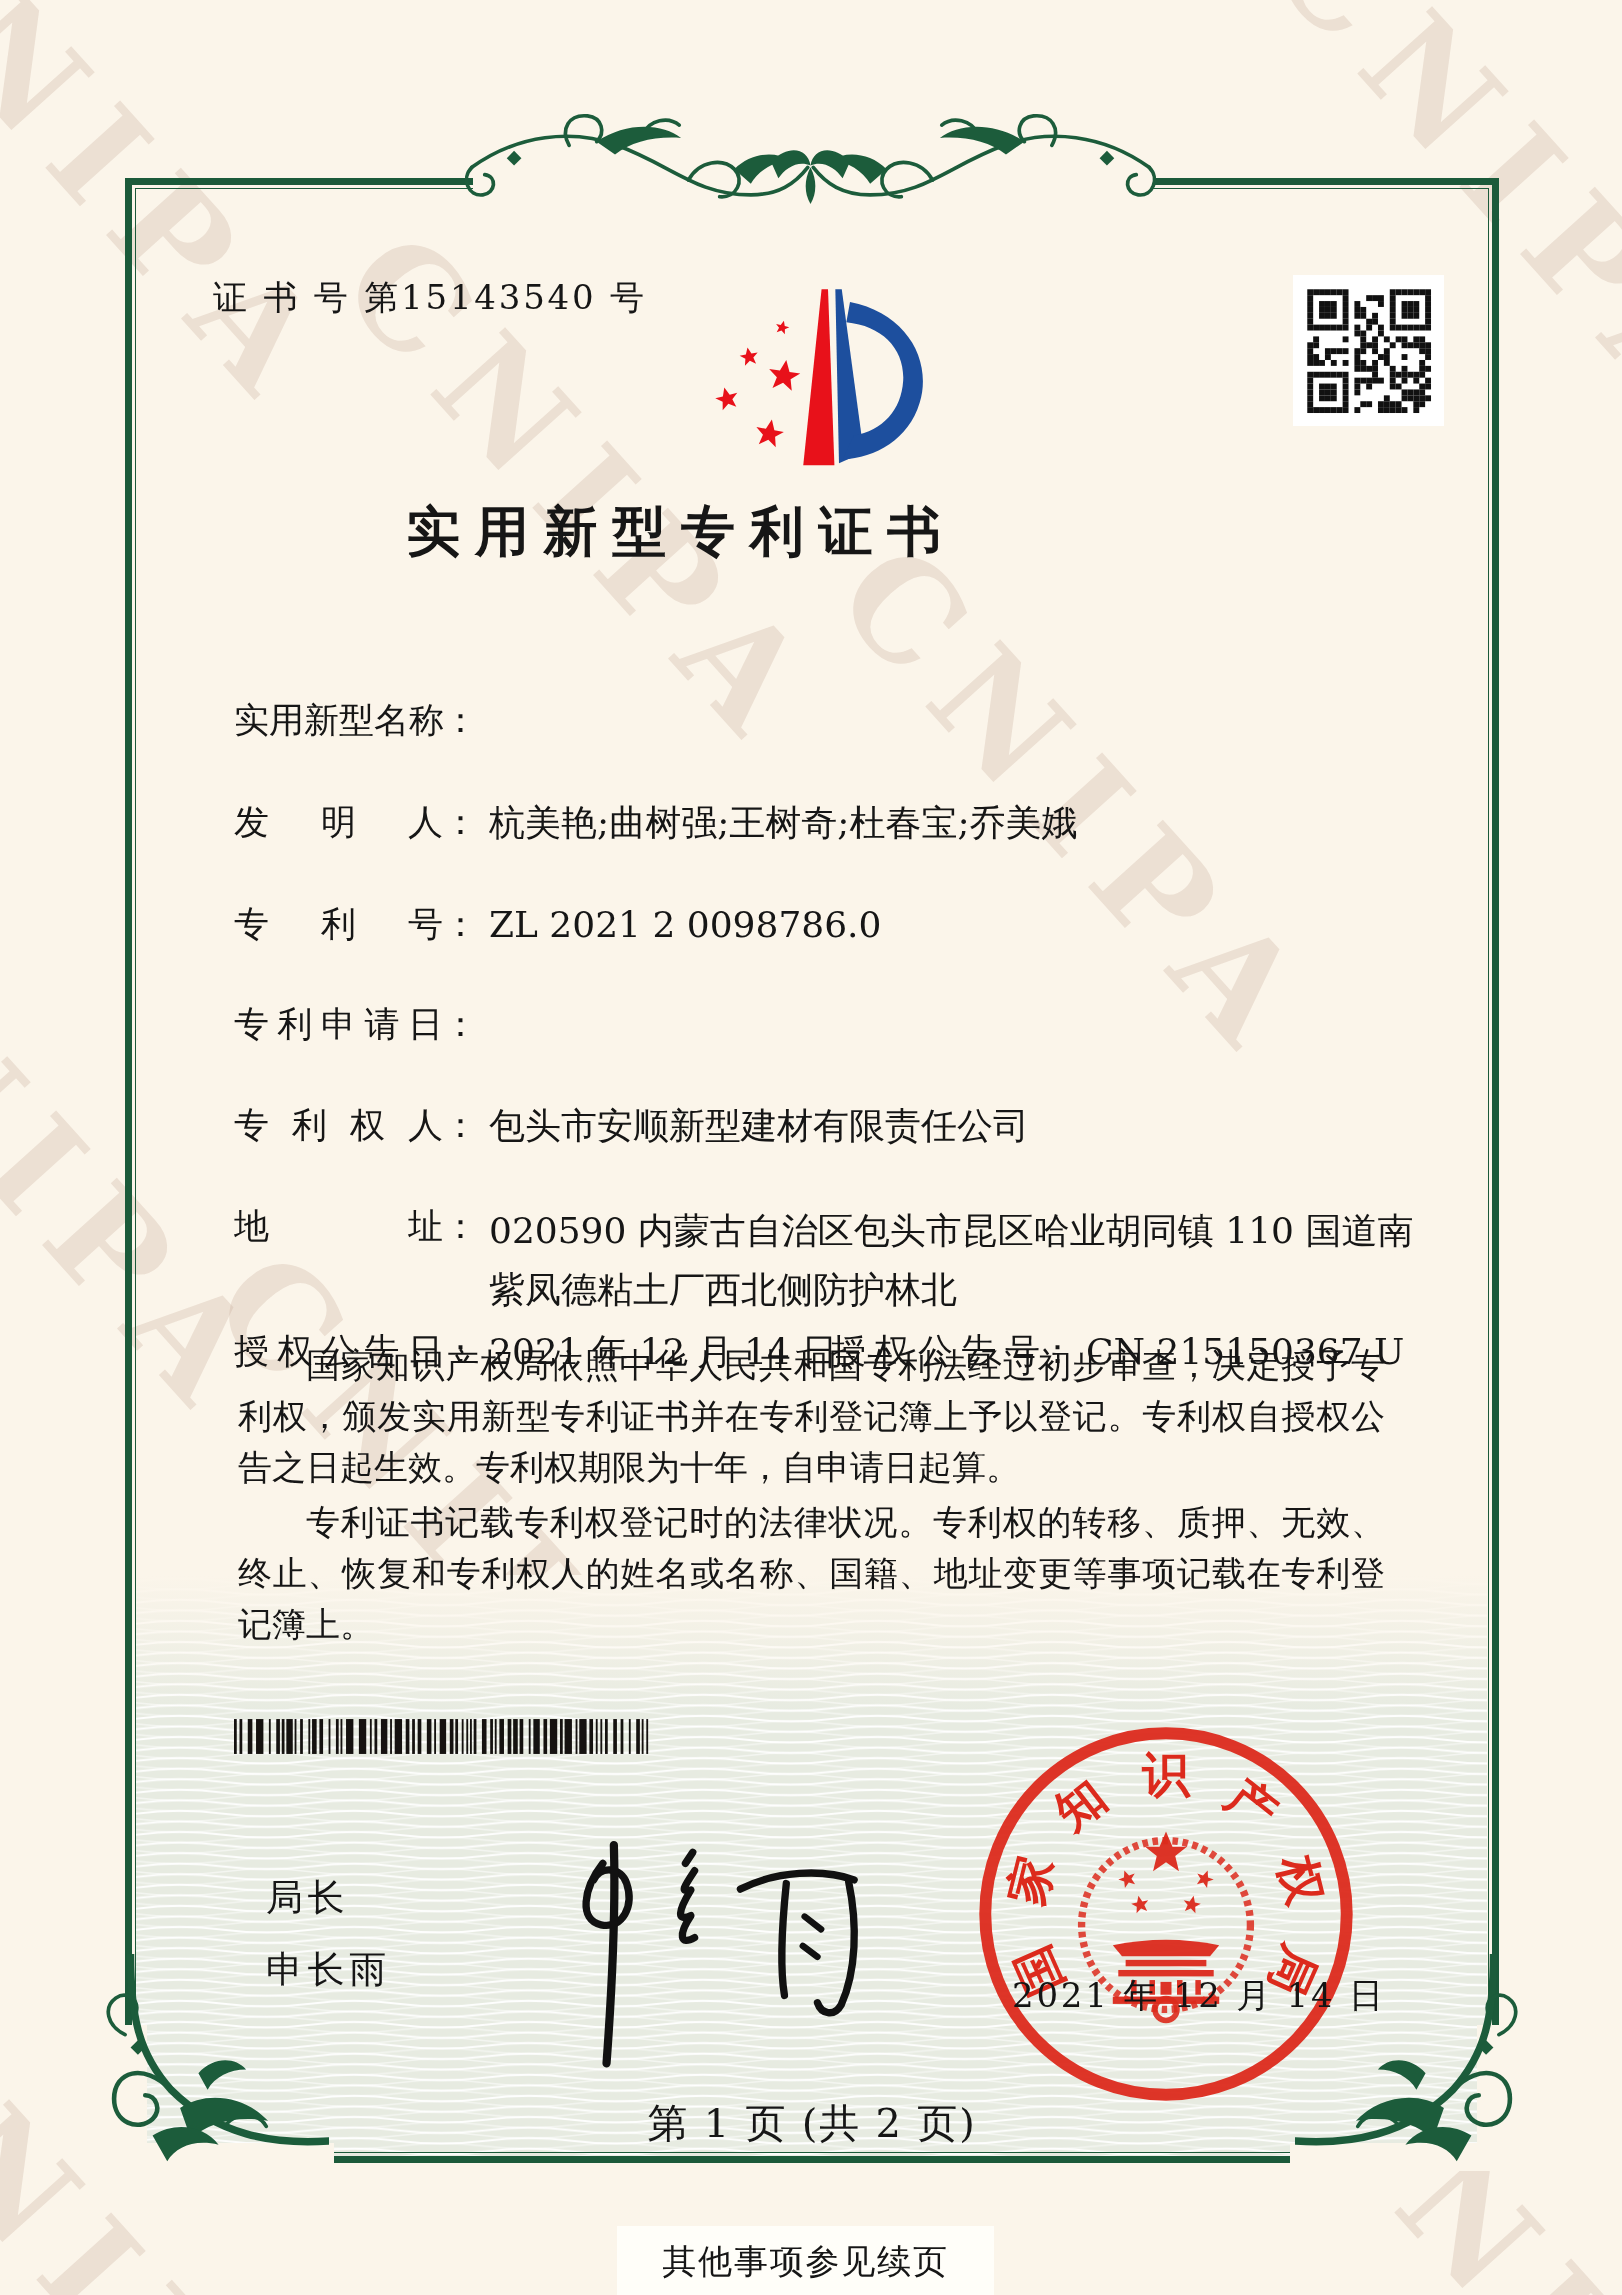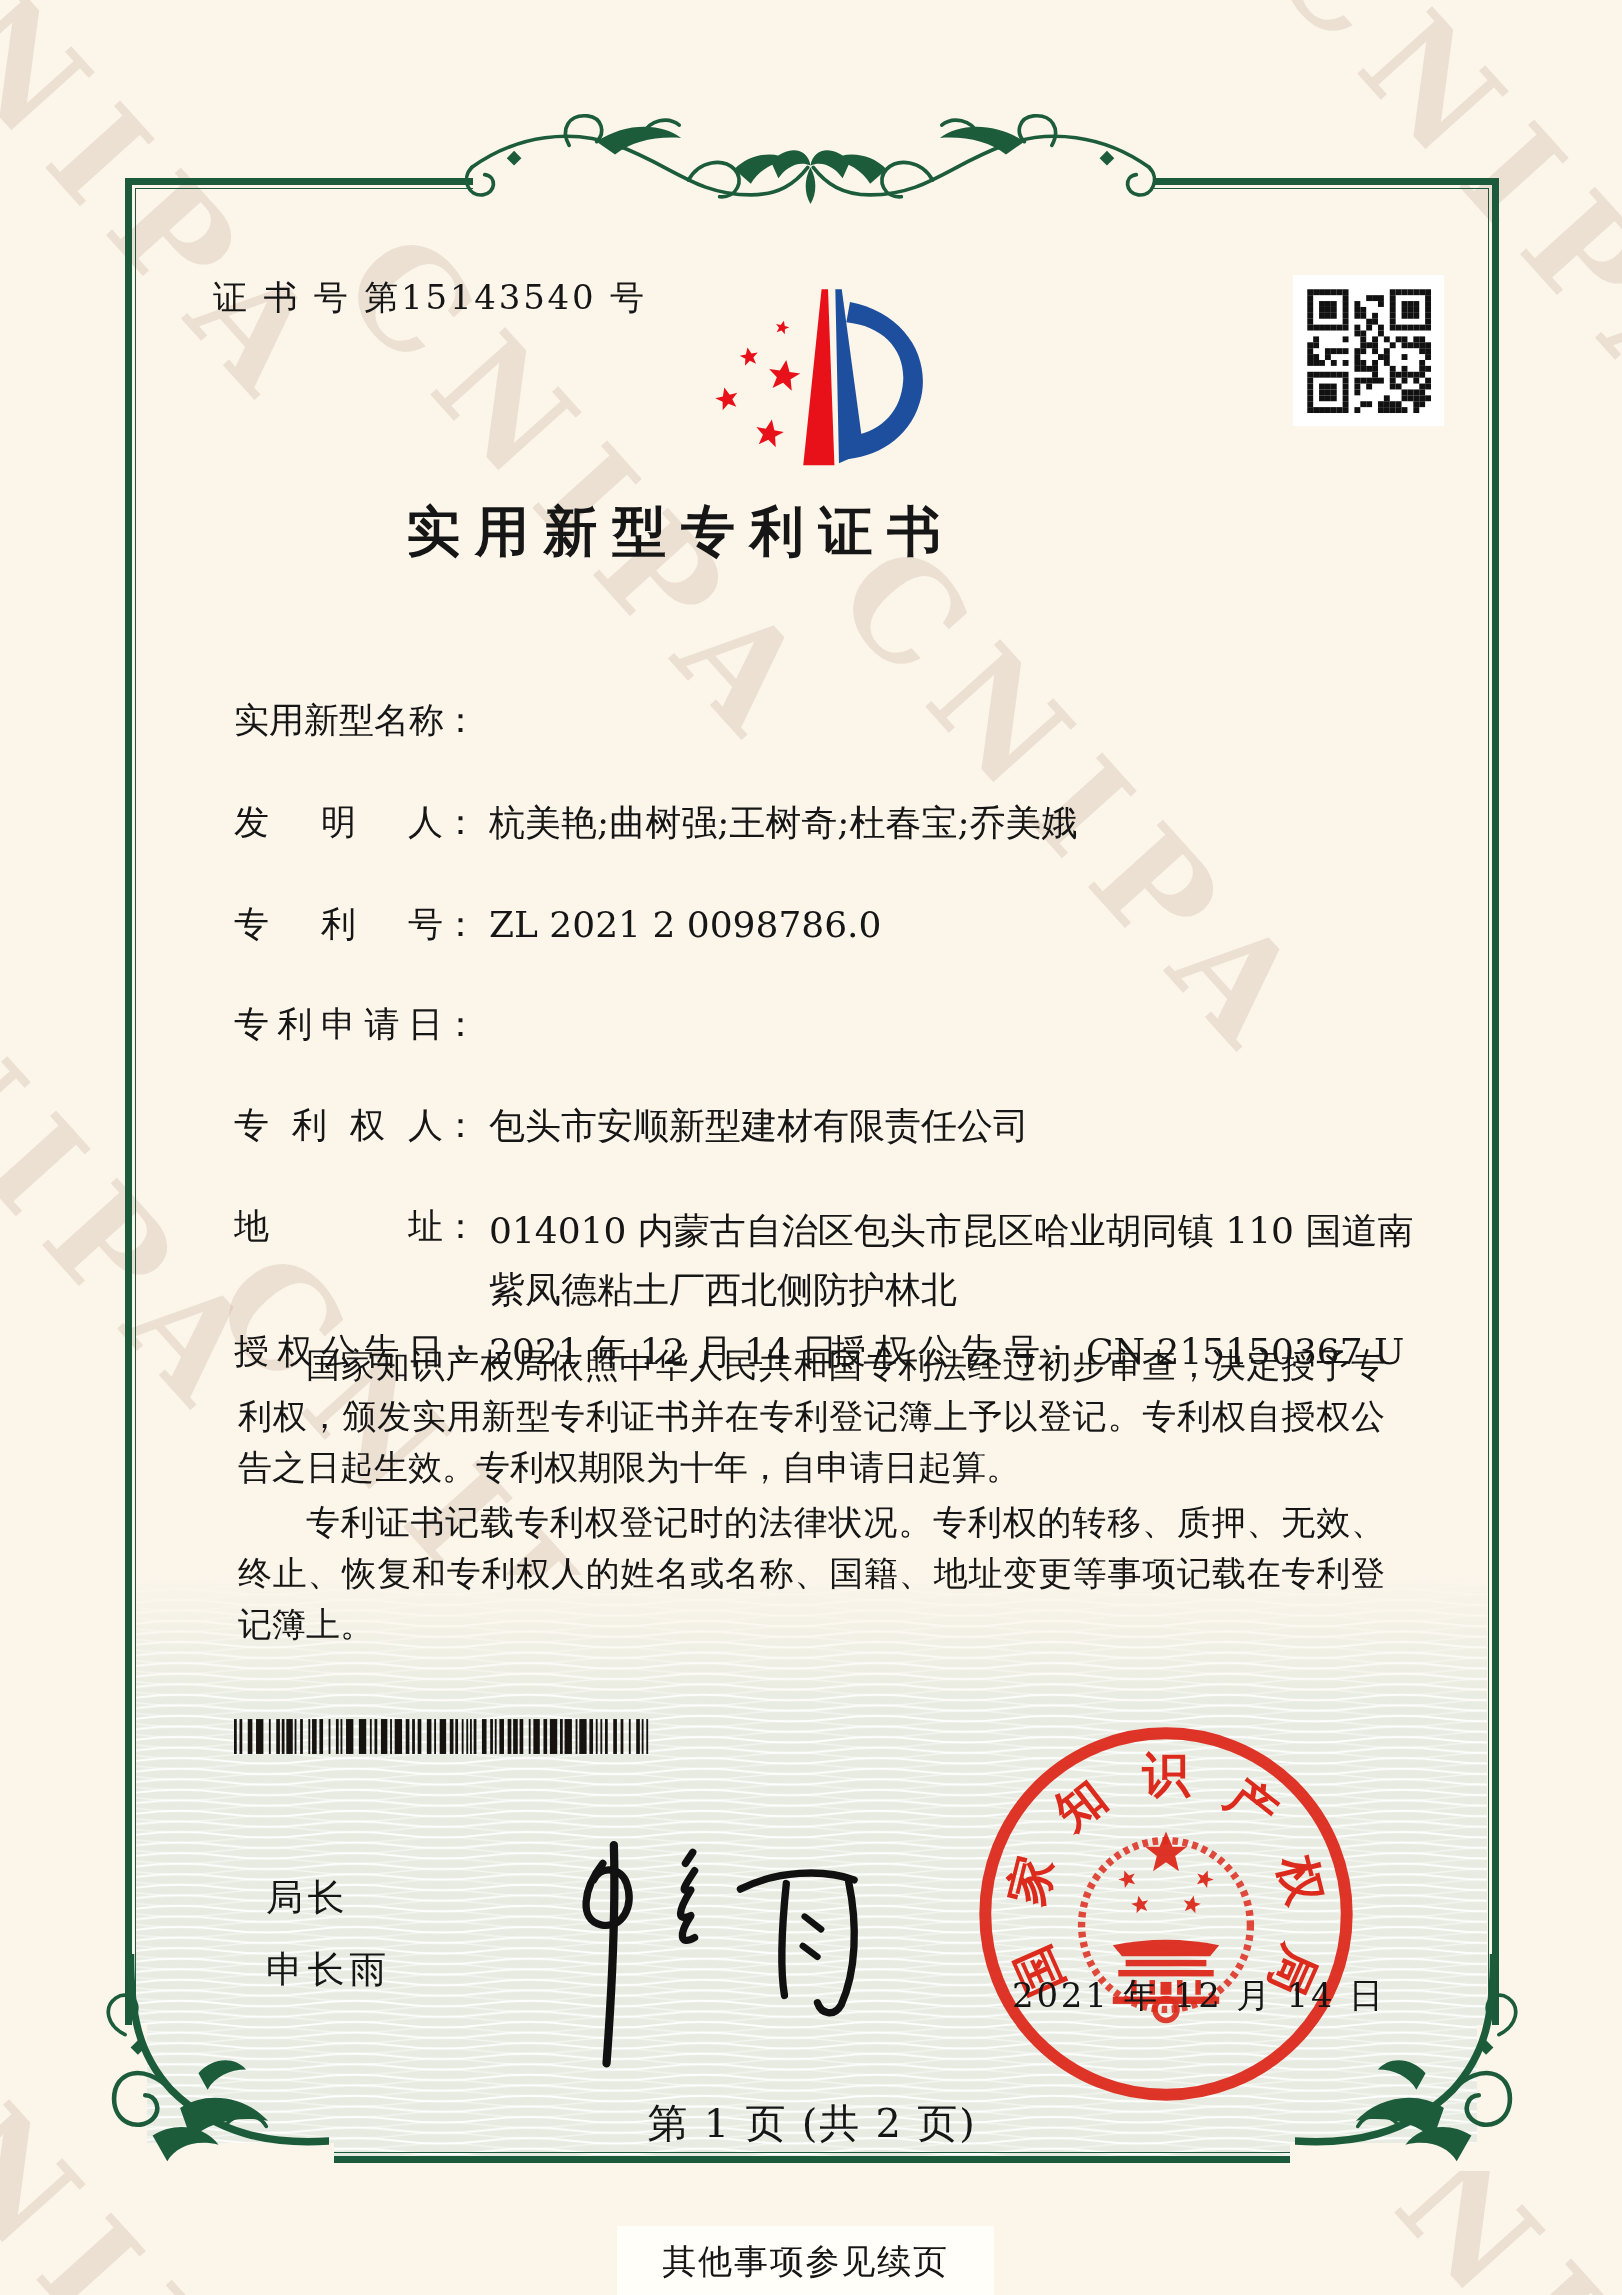--- a/index.html
+++ b/index.html
@@ -427,21 +427,21 @@
       </span>
       <span class="colon">：</span>
     <span class="fvalue">包头市安顺新型建材有限责任公司</span>
   </div>
   <div class="frow" style="top:1201px;">
     <span class="jlabel">
         <span>地</span>
         <span>址</span>
       </span>
       <span class="colon">：</span>
-    <span class="fvalue wrap">014010 内蒙古自治区包头市昆区哈业胡同镇 110 国道南紫凤德粘土厂西北侧防护林北</span>
+    <span class="fvalue wrap">020590 内蒙古自治区包头市昆区哈业胡同镇 110 国道南紫凤德粘土厂西北侧防护林北</span>
   </div>
   <div class="frow" style="top:1326px;width:1157px;">
     <span class="jlabel">
         <span>授</span>
         <span>权</span>
         <span>公</span>
         <span>告</span>
         <span>日</span>
       </span>
       <span class="colon">：</span>

